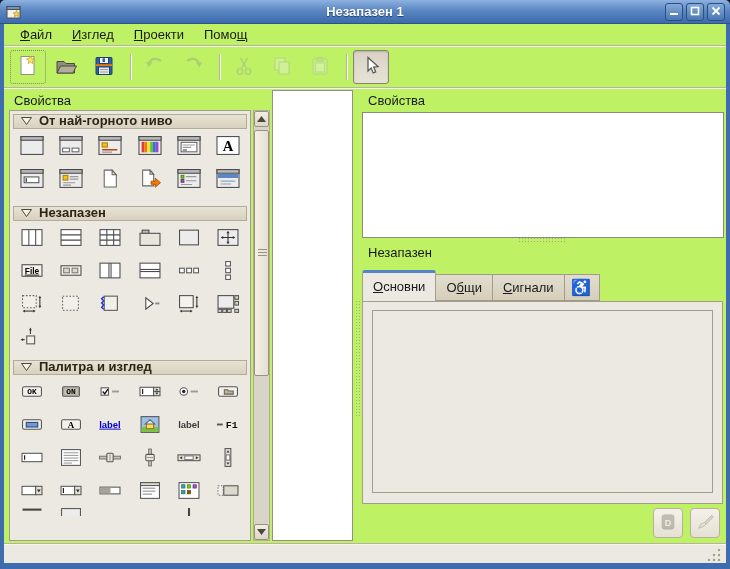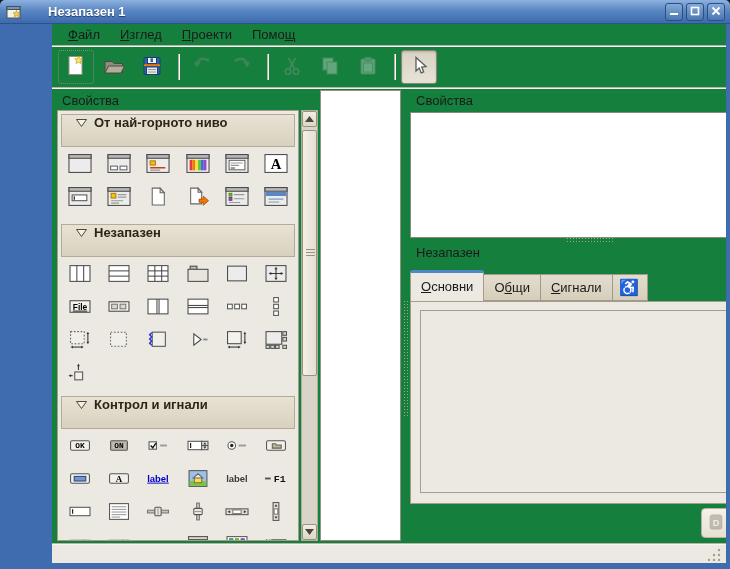--- a/index.html
+++ b/index.html
@@ -6,29 +6,29 @@
   *{box-sizing:border-box;}
   u{text-decoration:underline;text-underline-offset:1px;}
 
   .window{position:relative;width:730px;height:569px;background:#3e6caf;border-radius:5px 5px 0 0;overflow:hidden;}
 
   
   .titlebar{position:absolute;left:0;top:0;right:0;height:24px;
     background:linear-gradient(#8db1e0,#5b87c2 45%,#3e6caf 95%);
     border-radius:5px 5px 0 0;border-bottom:1px solid #2d5288;}
   .title-icon{position:absolute;left:6px;top:4px;width:16px;height:16px;}
-  .title-text{position:absolute;left:0;right:0;top:0;height:24px;line-height:23px;text-align:left;
-    color:#fff;font-weight:bold;font-size:13px;text-shadow:0 1px 1px #223f66;padding-left:48px;}
+  .title-text{position:absolute;left:0;right:0;top:0;height:24px;line-height:23px;text-align:center;
+    color:#fff;font-weight:bold;font-size:13px;text-shadow:0 1px 1px #223f66;}
   .win-btns{position:absolute;right:5px;top:3px;display:flex;gap:3px;}
   .win-btn{width:18px;height:18px;border:1px solid #29507f;border-radius:3px;
     background:linear-gradient(#85aad9,#4a77b0);color:#fff;font-size:11px;line-height:16px;
     text-align:center;font-weight:bold;padding:0;}
 
   
-  .win-body{position:absolute;left:4px;right:4px;top:24px;bottom:6px;background:#15803d;overflow:hidden;margin-left:48px;}
+  .win-body{position:absolute;left:4px;right:4px;top:24px;bottom:6px;background:#bef264;overflow:hidden;}
 
   
   .menubar{position:absolute;left:0;right:0;top:0;height:22px;display:flex;align-items:center;
     padding-left:6px;border-bottom:1px solid #b7b1a6;box-shadow:0 1px 0 #f8f6f2;}
   .menu-item{padding:2px 10px 3px 10px;font-size:13px;color:#1a1a1a;}
 
   
   .toolbar{position:absolute;left:0;right:0;top:23px;height:41px;display:flex;align-items:center;
     padding-left:6px;border-bottom:1px solid #b7b1a6;box-shadow:0 1px 0 #f8f6f2;}
   .tool-btn{width:36px;height:34px;display:flex;align-items:center;justify-content:center;
@@ -36,22 +36,22 @@
   .tool-btn.focused{border:1px dotted #8a8474;}
   .tool-btn.active{background:linear-gradient(#d9d3c6,#e7e2d7);border:1px solid #8d8574;
     box-shadow:inset 0 1px 2px rgba(0,0,0,.18);}
   .tool-btn.disabled svg{opacity:.35;filter:grayscale(1);}
   .tool-sep{width:1px;height:26px;background:#b7b1a6;box-shadow:1px 0 0 #faf8f4;margin:0 6px;}
 
   
   .palette-label,.panel-label{position:absolute;font-size:13px;color:#1a1a1a;}
   .palette-frame{position:absolute;left:5px;top:86px;width:242px;height:431px;
     border:1px solid #a59d8c;background:#ece9e2;overflow:hidden;padding:2px;}
-  .pal-header{height:33px;margin:1px 1px 0 1px;display:flex;align-items:flex-start;gap:7px;
-    padding-left:14px;background:linear-gradient(#e8e2d4,#d8d1bf);border:1px solid #b3ab98;
+  .pal-header{height:15px;margin:1px 1px 0 1px;display:flex;align-items:flex-end;gap:7px;
+    padding-left:7px;background:linear-gradient(#e8e2d4,#d8d1bf);border:1px solid #b3ab98;
     font-size:13px;font-weight:bold;color:#2c2517;}
   .pal-grid{display:grid;grid-template-columns:repeat(6,1fr);}
   .pal-cell{height:33px;display:flex;align-items:center;justify-content:center;}
   .pal-grid.partial{height:9px;overflow:hidden;}
   .pal-grid.partial .pal-cell{align-items:flex-start;}
   .sect-gap1{height:10px;} .sect-gap2{height:6px;}
 
   
   .pal-scroll{position:absolute;left:249px;top:86px;width:17px;height:431px;
     background:#d9d4c8;border:1px solid #b3ab9a;}
@@ -493,21 +493,21 @@
           <div class="pal-cell"></div>
           <div class="pal-cell"></div>
           <div class="pal-cell"></div>
           <div class="pal-cell"></div>
         </div>
         <div class="sect-gap2"></div>
         <div class="pal-header">
           <span><svg width="11" height="8">
               <polygon points="0.5,0.5 10.5,0.5 5.5,7.5" fill="#f4f1e8" stroke="#4c483c"></polygon>
             </svg></span>
-          <span>Контрол и игнали</span>
+          <span>Палитра и изглед</span>
         </div>
         <div class="pal-grid">
           <div class="pal-cell">
             <svg width="26" height="21" viewBox="0 0 24 20">
               <rect x="3" y="5.5" width="18" height="9" rx="1.5" fill="#f2f0ea" stroke="#555"></rect>
               <text x="12" y="12.6" font-size="7.5" font-weight="bold" text-anchor="middle" fill="#000" font-family="'Liberation Mono',monospace">OK</text>
             </svg>
           </div>
           <div class="pal-cell">
             <svg width="26" height="21" viewBox="0 0 24 20">

